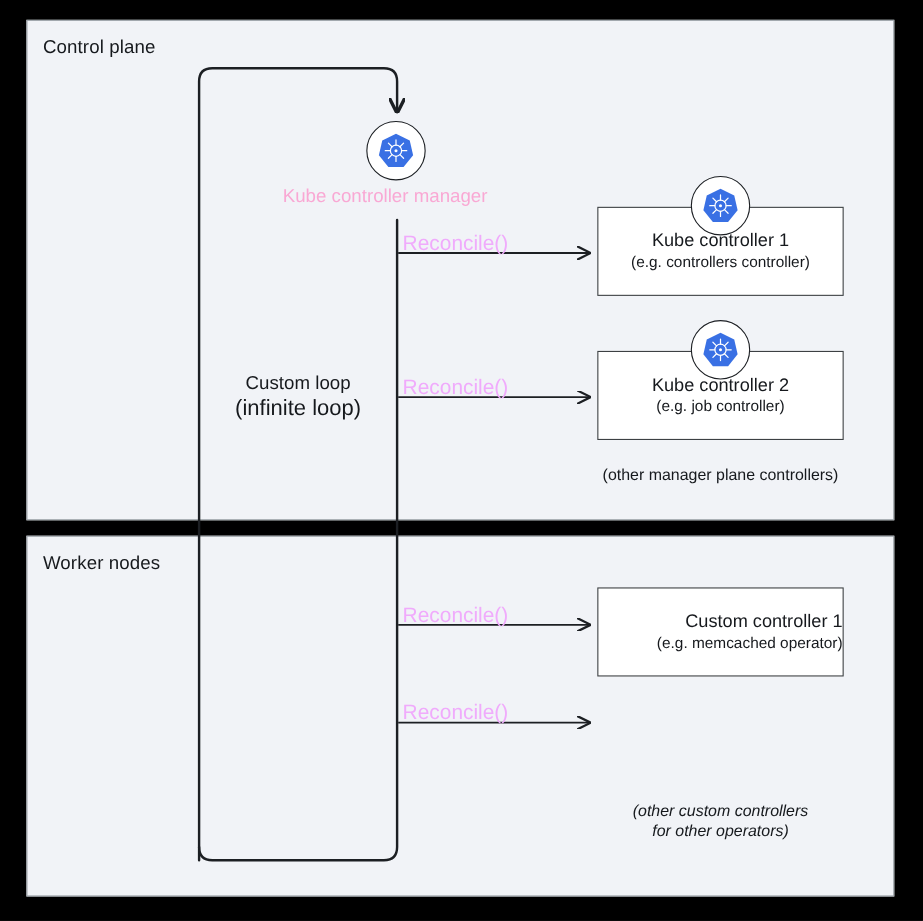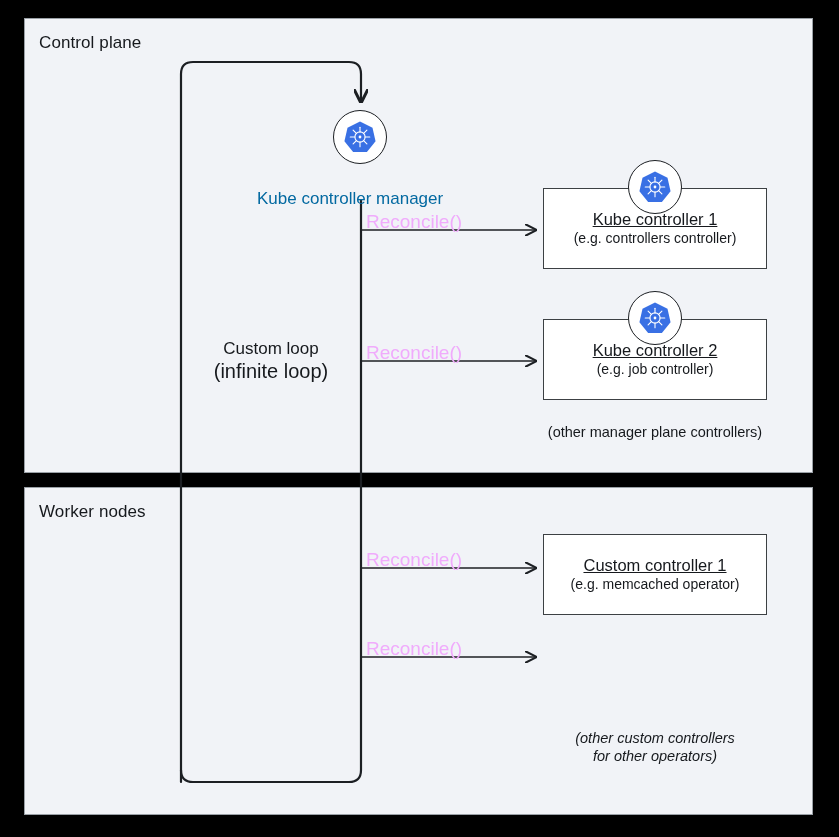--- a/index.html
+++ b/index.html
@@ -49,54 +49,52 @@
     flex-direction: column;
     align-items: center;
     justify-content: center;
     text-align: center;
     line-height: 1.12;
   }
   .ctrl-title {
     font-size: 16.5px;
     color: #16191d;
     white-space: nowrap;
-    text-decoration: underline;
   }
   .ctrl-sub {
     font-size: 14px;
     color: #16191d;
     white-space: nowrap;
     margin-top: 2px;
   }
   #box-kube-1   { left: 543px; top: 188px; }
   #box-kube-2   { left: 543px; top: 319px; }
-  #box-custom-1 { left: 543px; top: 534px; }
+  #box-custom-1 { left: 543px; top: 534px; align-items: flex-end; }
   #box-custom-2 { left: 543px; top: 624px; }
   
   .k8s-badge {
     position: absolute;
     width: 54px; height: 54px;
     border-radius: 50%;
     background: #ffffff;
     border: 1.8px solid #1c1f23;
     display: flex;
     align-items: center;
     justify-content: center;
   }
   .k8s-badge svg { width: 34px; height: 34px; display: block; }
   #badge-manager { left: 333px; top: 110px; }
   #badge-kube-1  { left: 628px; top: 160px; }
   #badge-kube-2  { left: 628px; top: 291px; }
   
   .label {
     position: absolute;
     font-size: 17px;
-    color: #0369a1;
-    white-space: nowrap;
-    margin-top: 20px;
+    color: #f9a8d4;
+    white-space: nowrap;
   }
   .label-center {
     position: absolute;
     text-align: center;
     color: #16191d;
     line-height: 1.2;
     white-space: nowrap;
   }
   #label-manager { left: 257px; top: 169px; font-size: 17px; }
   #label-control-loop {

